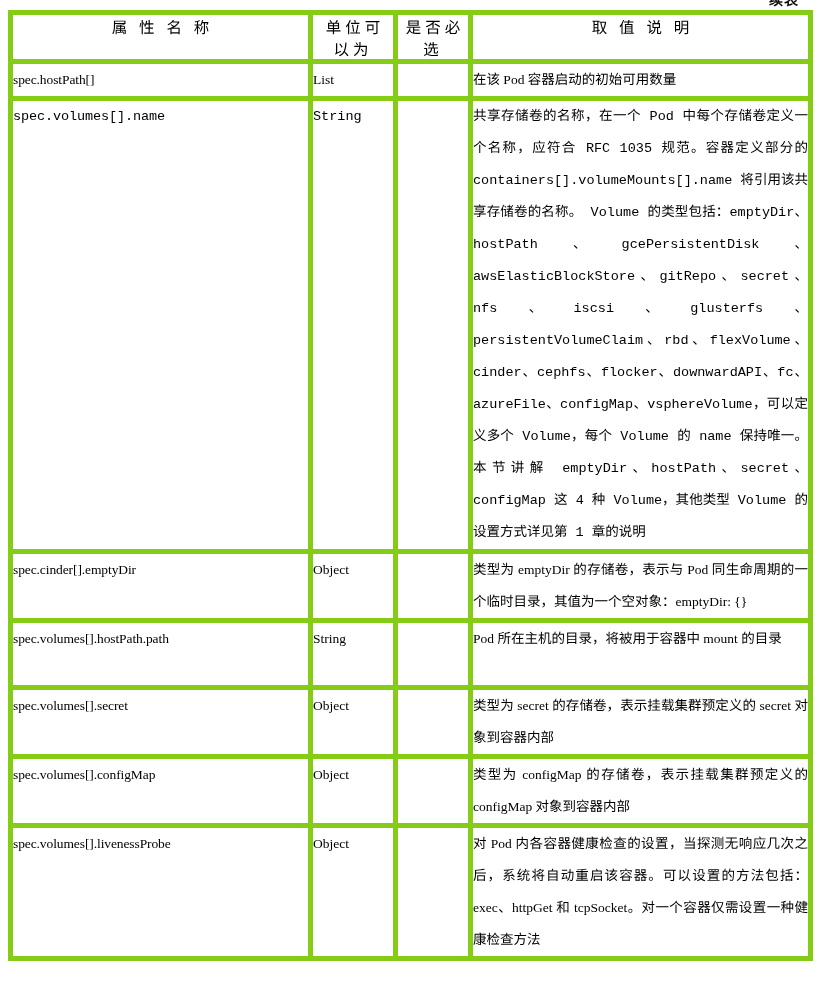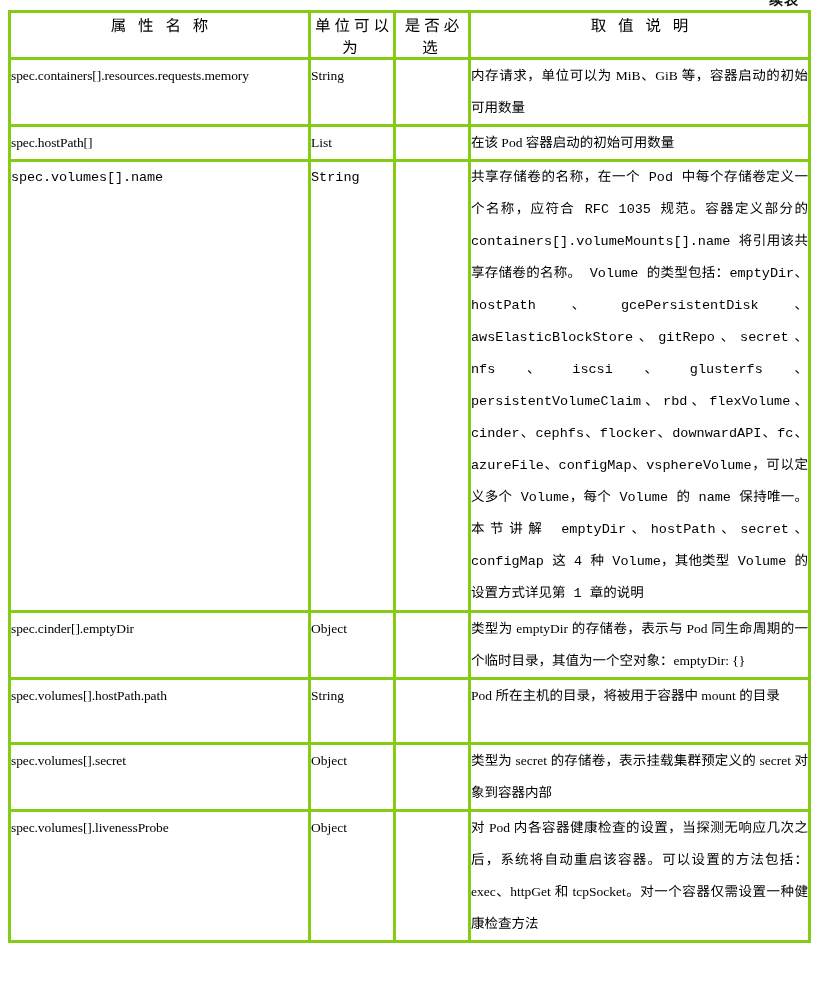--- a/index.html
+++ b/index.html
@@ -40,21 +40,21 @@
   }
 
   table.spec-table {
     width: 800px;
     border-collapse: collapse;
     table-layout: fixed;
   }
 
   table.spec-table td,
   table.spec-table th {
-    border: 3px solid #84cc16;
+    border: 5px solid #84cc16;
     vertical-align: top;
     padding: 0;
     margin-top: 36px;
   }
 
   
   table.spec-table {
     border: 2px solid #1a1a1a;
   }
 
@@ -124,26 +124,20 @@
       <tr>
         <th>属 性 名 称</th>
         <th>单位可以为</th>
         <th>是否必选</th>
         <th>取 值 说 明</th>
       </tr>
     </thead>
 
     <tbody>
 
-      <tr class="r-h64">
-        <td class="cell-name">spec.containers[].resources.requests.memory</td>
-        <td class="cell-type">String</td>
-        <td class="cell-req"></td>
-        <td class="cell-desc">内存请求，单位可以为 MiB、GiB 等，容器启动的初始可用数量</td>
-      </tr>
 
       <tr class="r-h32">
         <td class="cell-name">spec.hostPath[]</td>
         <td class="cell-type">List</td>
         <td class="cell-req"></td>
         <td class="cell-desc">在该 Pod 容器启动的初始可用数量</td>
       </tr>
 
       <tr class="r-h405">
         <td class="cell-name">spec.volumes[].name</td>
@@ -168,20 +162,26 @@
         <td class="cell-desc">Pod 所在主机的目录，将被用于容器中 mount 的目录</td>
       </tr>
 
       <tr class="r-h64">
         <td class="cell-name">spec.volumes[].secret</td>
         <td class="cell-type">Object</td>
         <td class="cell-req"></td>
         <td class="cell-desc">类型为 secret 的存储卷，表示挂载集群预定义的 secret 对象到容器内部</td>
       </tr>
 
+      <tr class="r-h64">
+        <td class="cell-name">spec.volumes[].configMap</td>
+        <td class="cell-type">Object</td>
+        <td class="cell-req"></td>
+        <td class="cell-desc">类型为 configMap 的存储卷，表示挂载集群预定义的 configMap 对象到容器内部</td>
+      </tr>
 
       <tr>
         <td class="cell-name">spec.volumes[].livenessProbe</td>
         <td class="cell-type">Object</td>
         <td class="cell-req"></td>
         <td class="cell-desc">对 Pod 内各容器健康检查的设置，当探测无响应几次之后，系统将自动重启该容器。可以设置的方法包括：exec、httpGet 和 tcpSocket。对一个容器仅需设置一种健康检查方法</td>
       </tr>
 
     </tbody>
   </table>

